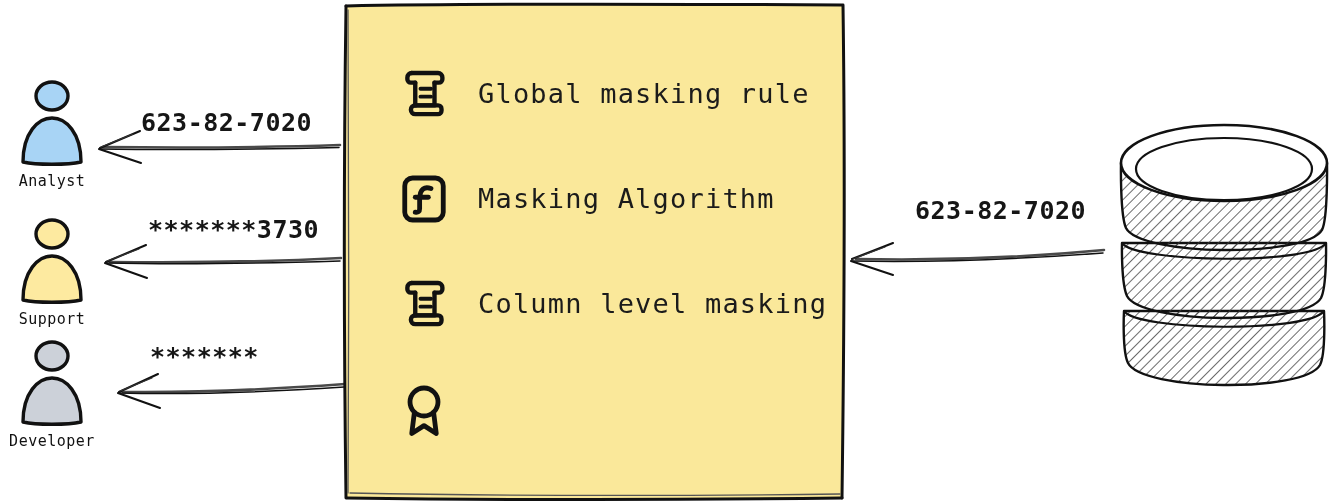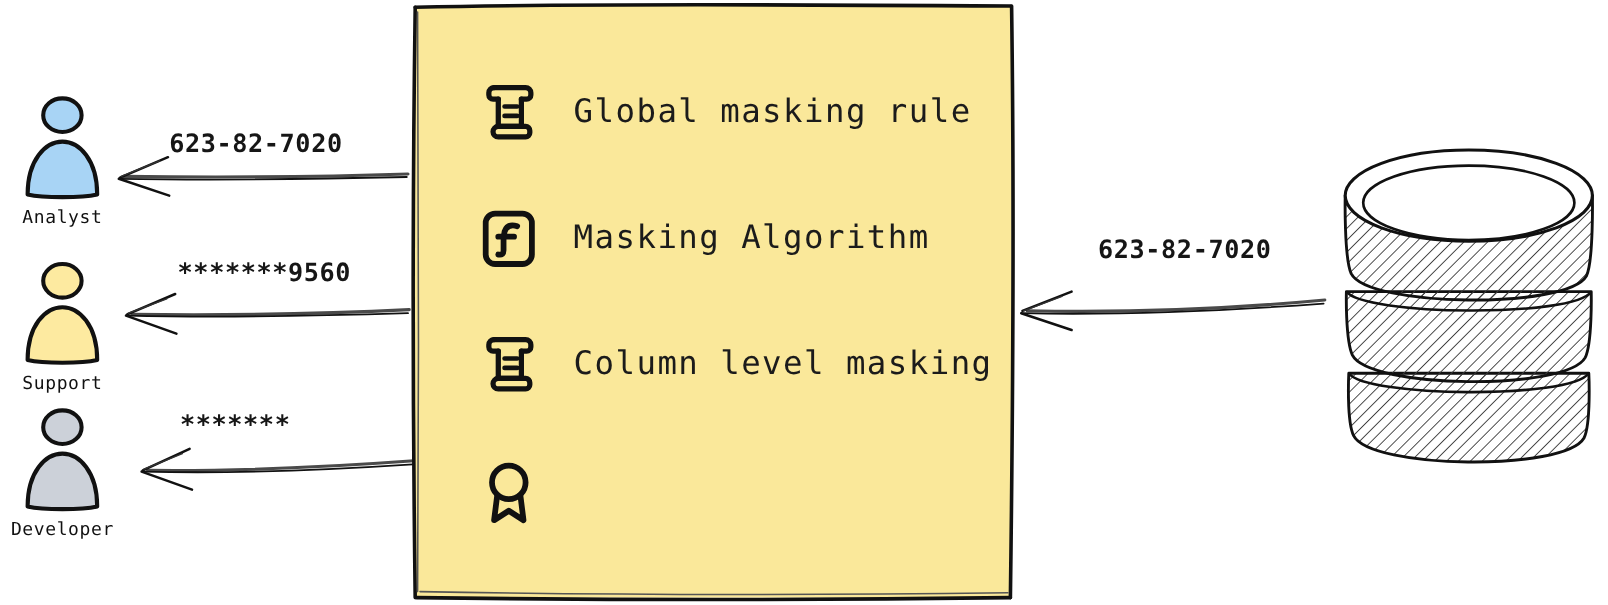--- a/index.html
+++ b/index.html
@@ -21,21 +21,21 @@
     margin-top:-2px;white-space:nowrap;
   }
   .actor-analyst{left:-2px;top:78px;}
   .actor-support{left:-2px;top:216px;}
   .actor-developer{left:-2px;top:338px;}
 
   
   .arrow-label{
     position:absolute;
     font-family:"DejaVu Sans Mono", monospace;
-    font-size:21px;font-weight:700;color:#161616;
+    font-size:25px;font-weight:700;color:#161616;
     letter-spacing:.5px;white-space:nowrap;
   }
   .lbl-analyst{left:141px;top:108px;}
   .lbl-support{left:148px;top:215px;}
   .lbl-developer{left:150px;top:342px;}
   .lbl-db{left:915px;top:196px;}
 
   
   #panel{
     position:absolute;left:345px;top:5px;
@@ -182,21 +182,21 @@
 
 <div class="actor actor-developer">
   <svg class="figure" viewBox="0 0 108 92">
     <ellipse cx="54" cy="18" rx="16" ry="14" fill="#ccd1d9" stroke="#111" stroke-width="3.4"></ellipse>
     <path d="M25 84 C25 55 40 40 54 40 C68 40 83 55 83 84 C70 87 38 87 25 84 Z" fill="#ccd1d9" stroke="#111" stroke-width="3.4" stroke-linejoin="round"></path>
   </svg>
   <div class="label">Developer</div>
 </div>
 
 <div class="arrow-label lbl-analyst">623-82-7020</div>
-<div class="arrow-label lbl-support">*******9560</div>
+<div class="arrow-label lbl-support">*******3730</div>
 <div class="arrow-label lbl-developer">*******</div>
 <div class="arrow-label lbl-db">623-82-7020</div>
 
 <svg id="database" viewBox="0 0 232 290">
 
   <path d="M16 196 C16 196 14 236 20 248 C34 276 196 278 212 250 C218 238 216 196 216 196 Z" fill="url(#hatch)" stroke="#111" stroke-width="2.4" stroke-linejoin="round"></path>
   <path d="M16 196 C30 216 200 218 216 196" fill="none" stroke="#111" stroke-width="2.2"></path>
 
   <path d="M14 128 C14 128 13 168 19 181 C33 209 197 211 213 183 C219 171 218 128 218 128 Z" fill="url(#hatch)" stroke="#111" stroke-width="2.4" stroke-linejoin="round"></path>
   <path d="M14 128 C28 148 204 150 218 128" fill="none" stroke="#111" stroke-width="2.2"></path>

